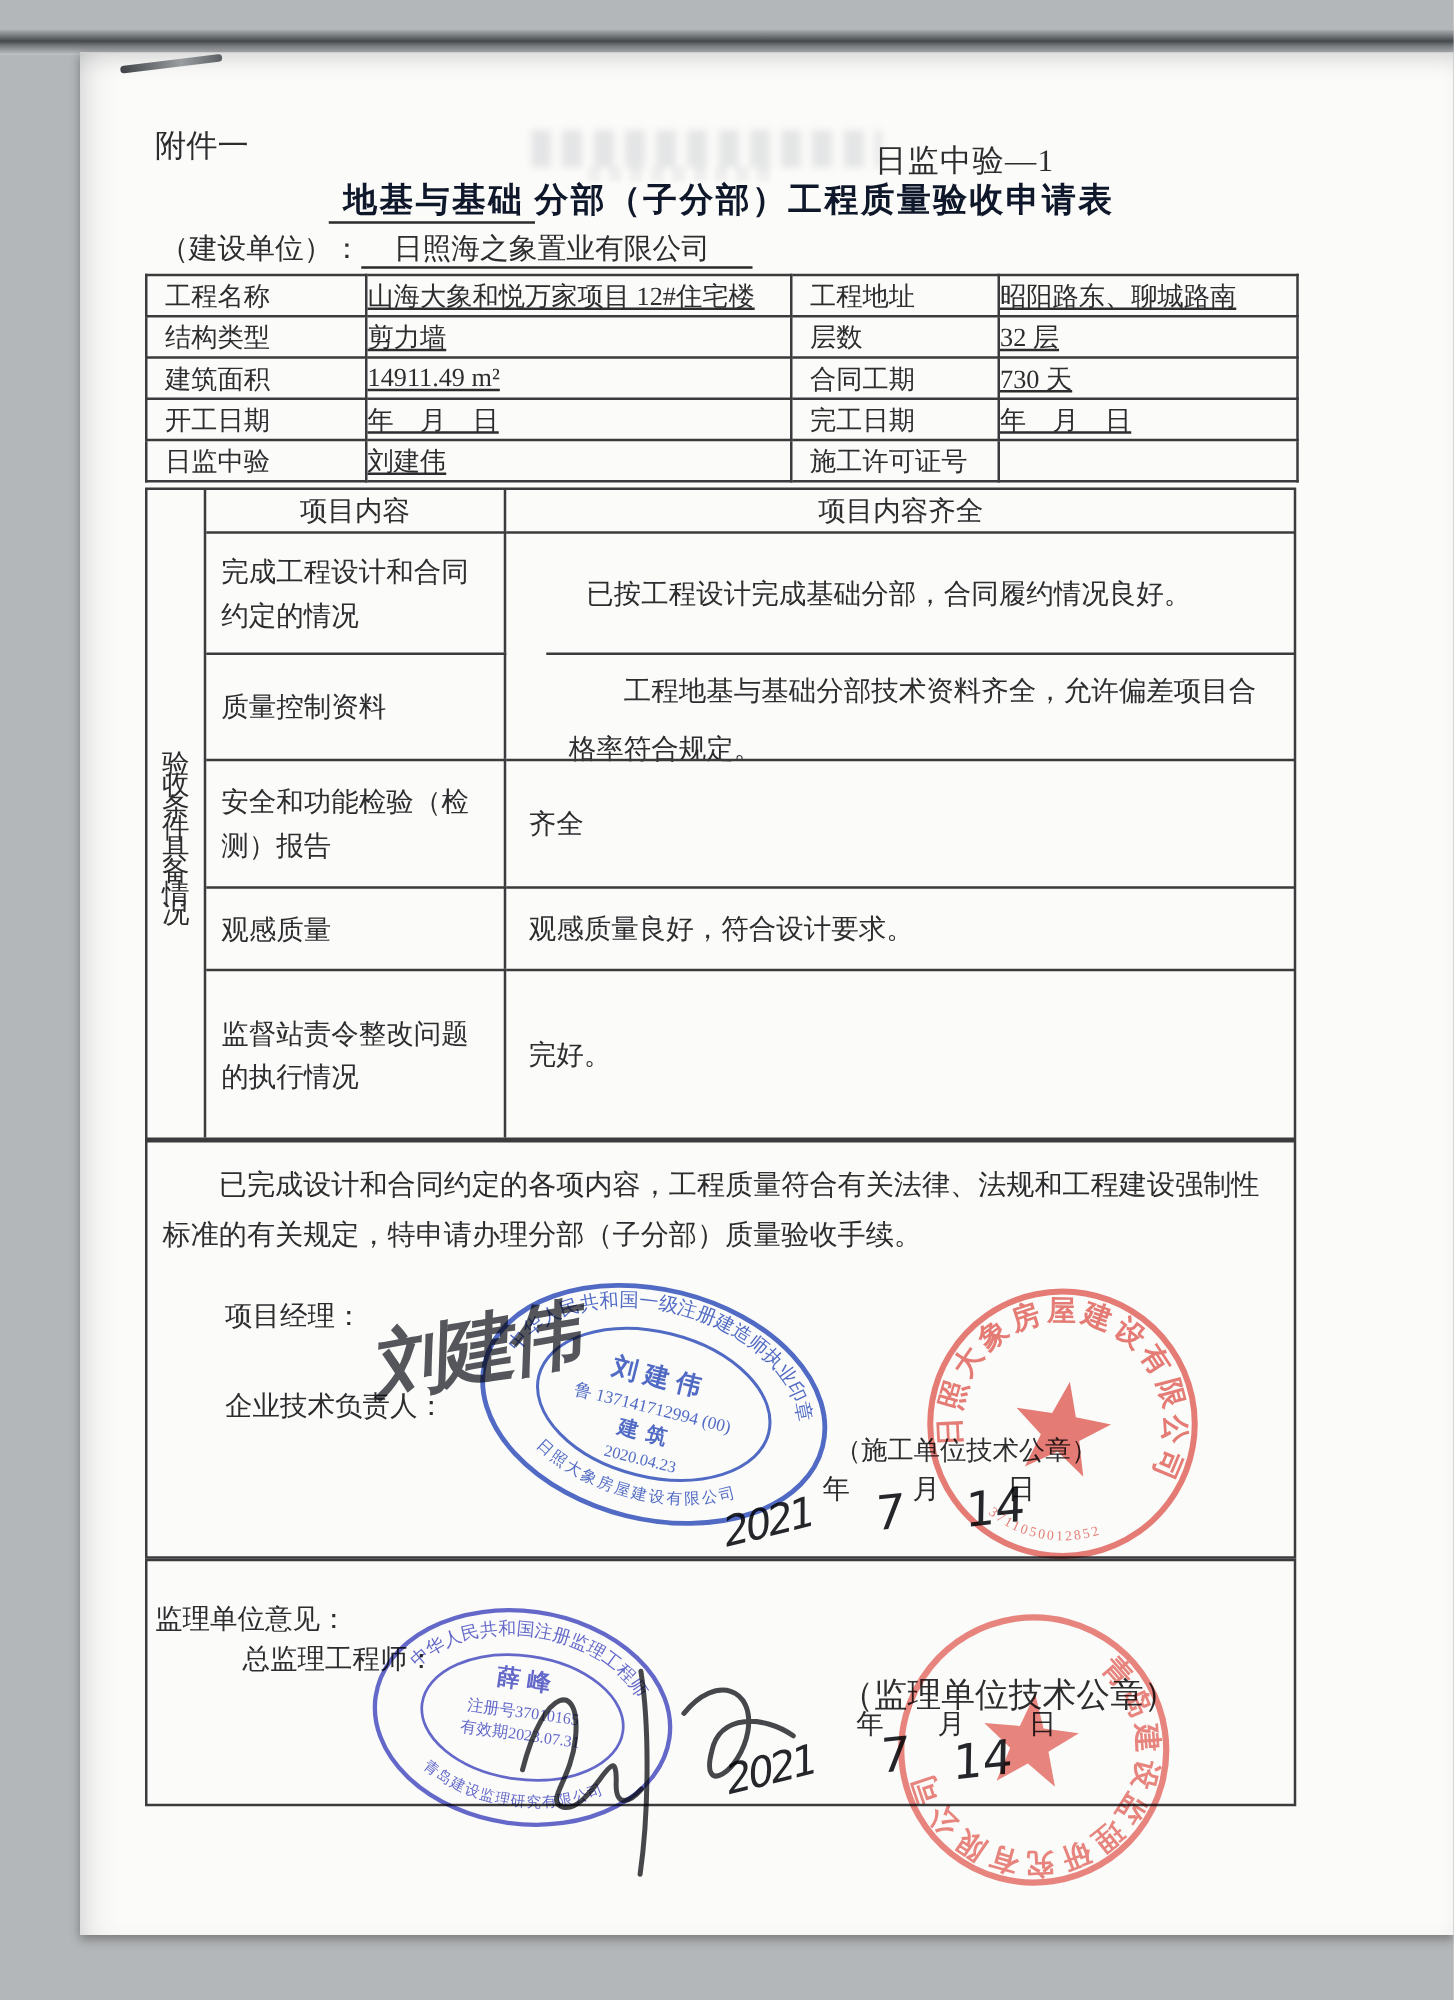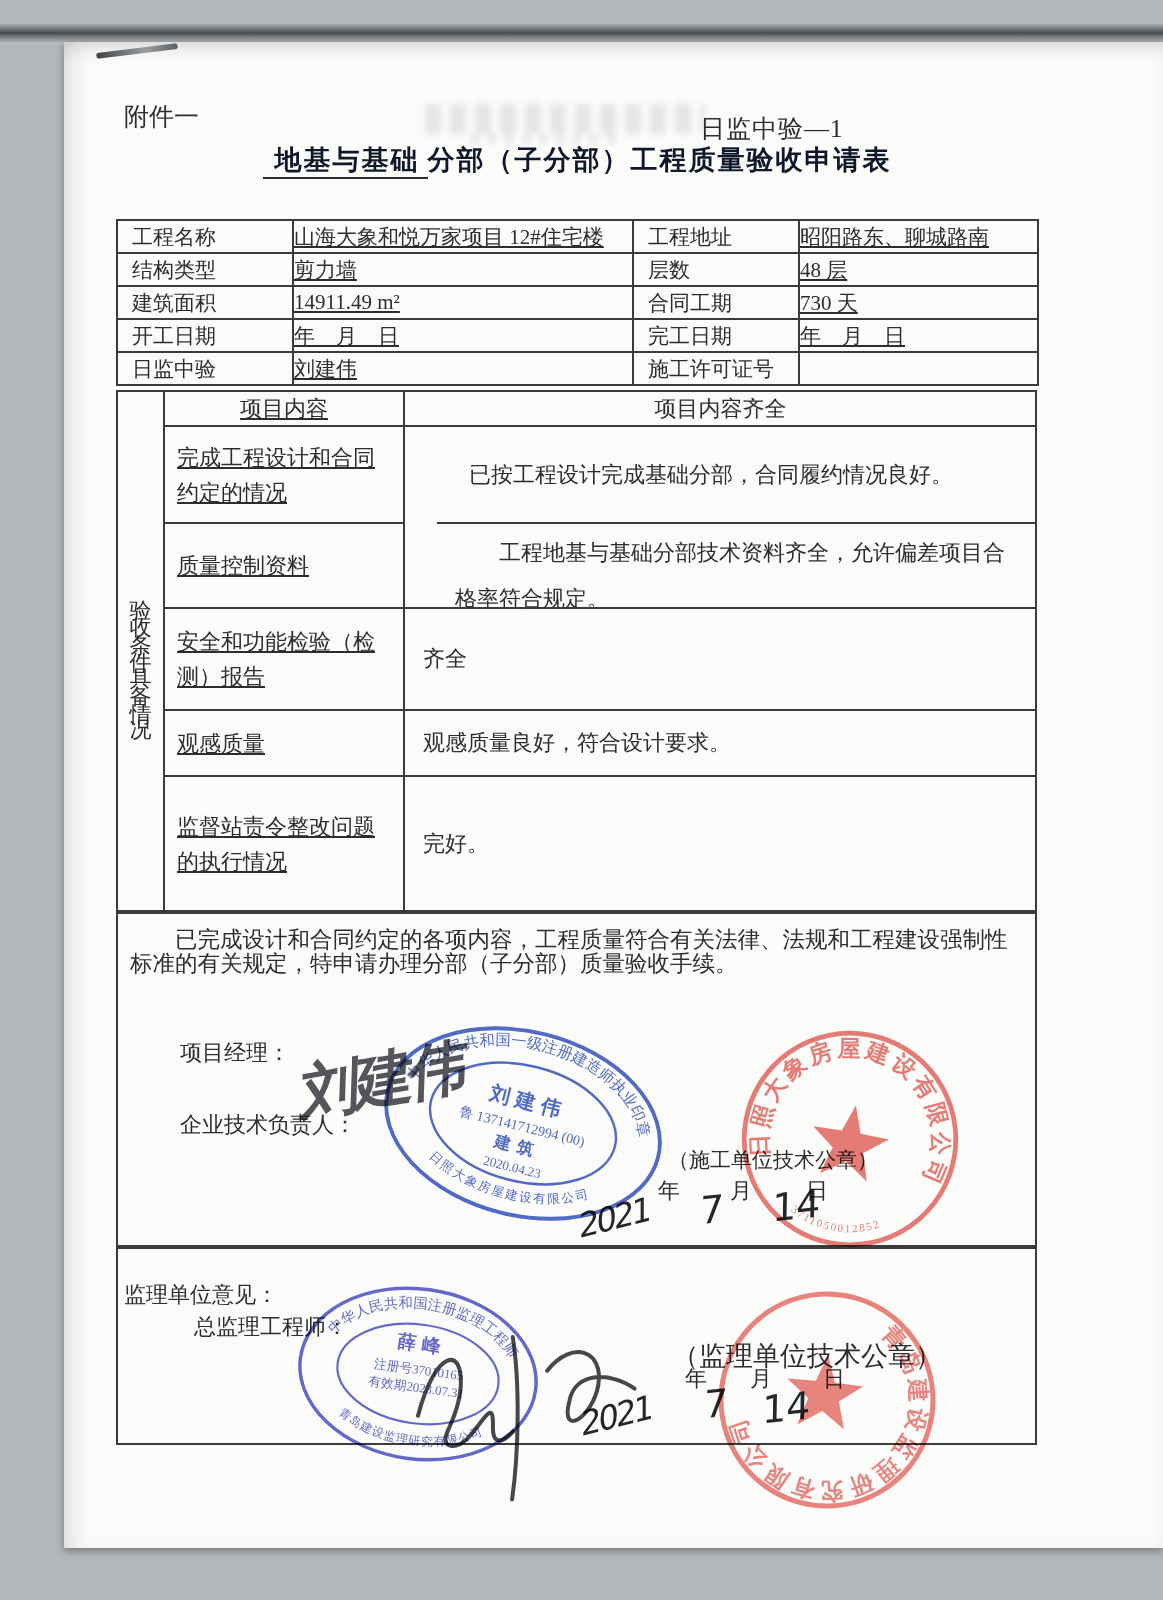--- a/index.html
+++ b/index.html
@@ -29,30 +29,30 @@
   table.info td{border:2px solid #3b3b3d;height:31px;padding:0;}
   table.info td.lab{padding-left:14px;text-align:left;}
   table.info td.val{text-align:left;text-decoration:underline;}
 
   .cond{position:absolute;left:116px;top:390px;width:921px;height:522px;border:2px solid #3b3b3d;box-sizing:border-box;
     display:grid;grid-template-columns:47px 240px 631px;grid-template-rows:33px 97px 85px 102px 66px 135px;font-size:22px;}
   .cond .side{grid-row:1/7;grid-column:1;border-right:2px solid #3b3b3d;display:flex;align-items:center;justify-content:center;
     writing-mode:vertical-rl;text-orientation:upright;letter-spacing:17px;font-size:22px;}
   .cond .c{box-sizing:border-box;display:flex;align-items:center;}
   .cond .bt{border-top:2px solid #3b3b3d;}
-  .cond .br{border-right:2px solid #3b3b3d;text-decoration:underline;}
+  .cond .br{border-right:2px solid #3b3b3d;}
   .cond .hc{justify-content:center;}
   .cond .item{padding:0 10px 0 12px;line-height:35px;}
   .cond .content{padding:0 20px 0 18px;line-height:46px;}
   .cond .ind1{padding-left:64px;}
 
   .boxed{position:absolute;left:116px;border:2px solid #3b3b3d;box-sizing:border-box;background:transparent;}
   #box1{top:912px;width:921px;height:335px;}
   #box2{top:1247px;width:921px;height:198px;}
-  .statement{left:130px;top:928px;width:890px;font-size:22.5px;line-height:24px;text-indent:2em;}
+  .statement{left:130px;top:928px;width:890px;font-size:22.5px;line-height:40px;text-indent:2em;}
   .lbl{font-size:22px;}
 
   .hand{position:absolute;font-family:"DejaVu Sans",sans-serif;color:#24262b;mix-blend-mode:multiply;}
   .hand-num{font-size:38px;font-weight:500;transform:rotate(-6deg) skewX(-7deg);}
   .hand-year{font-size:33px;font-weight:500;transform:rotate(-14deg) skewX(-14deg);letter-spacing:-3px;}
   .hand-cjk{font-size:60px;font-weight:700;transform:rotate(-10deg) skewX(-12deg);letter-spacing:-5px;color:#3e4046;opacity:.88;font-family:"Liberation Serif",serif;}
 
   svg.stamp{position:absolute;mix-blend-mode:multiply;}
   .st-blue{fill:#3352c0;text-anchor:middle;font-family:"Liberation Serif",serif;}
   .st-blue2{fill:#4a50c6;text-anchor:middle;font-family:"Liberation Serif",serif;}
@@ -66,41 +66,44 @@
   <div class="scan-band"></div>
   <div class="paper"></div>
   <div class="staple"></div>
   <div class="ghost"></div>
   <div class="ghost2"></div>
 
   <div class="abs attach">附件一</div>
   <div class="abs form-code">日监中验—1</div>
   <div class="abs title">
     <span class="u-title">地基与基础</span><span>分部（子分部）工程质量验收申请表</span>
+  </div>
+  <div class="abs builder-line">
+    <span>（建设单位）：</span><span class="u-name">日照海之象置业有限公司</span>
   </div>
 
   <table class="info">
     <colgroup>
         <col style="width:176px">
         <col style="width:340px">
         <col style="width:166px">
         <col style="width:239px">
       </colgroup>
     <tbody>
         <tr>
       <td class="lab">工程名称</td>
       <td class="val">山海大象和悦万家项目 12#住宅楼</td>
       <td class="lab">工程地址</td>
       <td class="val">昭阳路东、聊城路南</td>
     </tr>
     <tr>
       <td class="lab">结构类型</td>
       <td class="val">剪力墙</td>
       <td class="lab">层数</td>
-      <td class="val">48 层</td>
+      <td class="val">32 层</td>
     </tr>
     <tr>
       <td class="lab">建筑面积</td>
       <td class="val">14911.49 m²</td>
       <td class="lab">合同工期</td>
       <td class="val">730 天</td>
     </tr>
     <tr>
       <td class="lab">开工日期</td>
       <td class="val">年　月　日</td>

